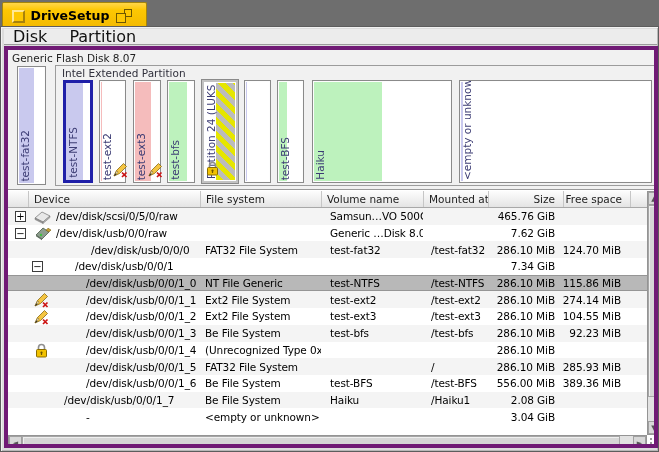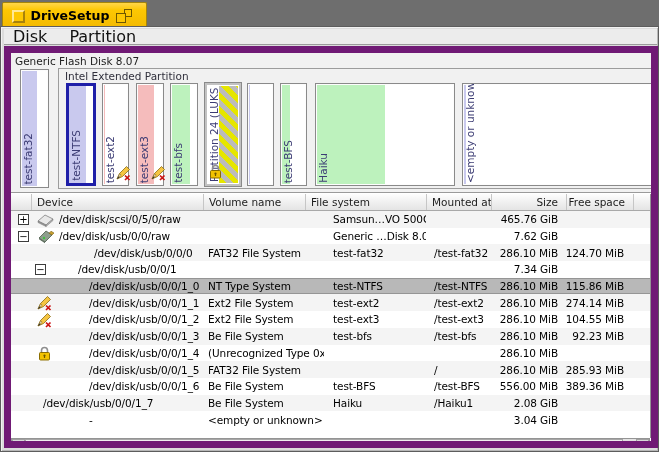--- a/index.html
+++ b/index.html
@@ -24,21 +24,21 @@
   
   .frame { position:absolute; left:0; top:26px; width:659px; height:426px;
            background:#dcdcdc; border:1px solid #5d5d5d;
            box-shadow:inset 1px 1px 0 #f2f2f2, inset -1px -1px 0 #b7b7b7; }
   .menubar { position:absolute; left:3px; top:2px; width:653px; height:16px; background:#ececec;
              border-bottom:1px solid #9a9a9a; display:flex; align-items:center; }
   .menu-item { font-size:16px; color:#111; padding:0 11px; height:100%; display:flex; align-items:center; }
   .menu-item:first-child { padding-left:9px; }
 
   .content { position:absolute; left:3px; top:19px; width:654px; height:402px;
-             border:7px solid #701a75; background:#fff; overflow:hidden; }
+             border:4px solid #701a75; background:#fff; overflow:hidden; }
   
 
   
   .disk-panel { position:absolute; left:0; top:0; width:652px; height:140px; background:#f1f1f1;
                 border-bottom:1px solid #9a9a9a; }
   .disk-label { position:absolute; left:4px; top:2px; font-size:10.5px; color:#222; }
   .bar-region { position:absolute; left:0; top:15px; width:652px; height:124px; }
   .ext-container { position:absolute; top:0; height:121px; border:1px solid #9c9c9c; background:#f1f1f1; }
   .ext-label { position:absolute; left:6px; top:1px; font-size:10.5px; color:#30303c; white-space:nowrap; }
   .pbox { position:absolute; background:#fff; border:1px solid #8a8a8a;
@@ -177,22 +177,22 @@
               <div class="pfill" style="width: 15px; background: rgb(201, 201, 238);"></div>
               <div class="vlabel">test-fat32</div>
             </div>
           </div>
       </div>
 
       <div class="table-panel">
         <div class="header-row" id="header-row">
             <div class="hcell" style="width: 20px;"></div>
             <div class="hcell" style="width: 172px;">Device</div>
+            <div class="hcell" style="width: 121px;">File system</div>
             <div class="hcell" style="width: 102px;">Volume name</div>
-            <div class="hcell" style="width: 121px;">File system</div>
             <div class="hcell" style="width: 65px; text-align: right;">Mounted at</div>
             <div class="hcell r" style="width: 75px;">Size</div>
             <div class="hcell r" style="width: 67px;">Free space</div>
             <div class="hcell" style="width: 17px;"></div>
           </div>
         <div class="rows" id="rows">
             <div class="row shaded">
               <div class="expander" style="left: 7px;">+</div>
               <div class="row-icon" style="left: 25px;"><svg width="19" height="15" viewBox="0 0 19 15">
                   <polygon points="2,9 10,13 17,7 9,3" fill="#e8e8e8" stroke="#808080" stroke-width="0.8"></polygon>
@@ -233,21 +233,21 @@
               <div class="expander" style="left: 24px;">−</div>
               <div class="cell" style="width: 192px; padding-left: 67px;">/dev/disk/usb/0/0/1</div>
               <div class="cell" style="width: 121px; padding-left: 5px;"></div>
               <div class="cell" style="width: 102px; padding-left: 9px;"></div>
               <div class="cell" style="width: 65px; padding-left: 8px;"></div>
               <div class="cell r" style="width: 75px; padding-right: 8px;">7.34 GiB</div>
               <div class="cell r" style="width: 84px; padding-right: 26px;"></div>
             </div>
             <div class="row selected">
               <div class="cell" style="width: 192px; padding-left: 78px;">/dev/disk/usb/0/0/1_0</div>
-              <div class="cell" style="width: 121px; padding-left: 5px;">NT Type System</div>
+              <div class="cell" style="width: 121px; padding-left: 5px;">NT File Generic</div>
               <div class="cell" style="width: 102px; padding-left: 9px;">test-NTFS</div>
               <div class="cell" style="width: 65px; padding-left: 8px;">/test-NTFS</div>
               <div class="cell r" style="width: 75px; padding-right: 8px;">286.10 MiB</div>
               <div class="cell r" style="width: 84px; padding-right: 26px;">115.86 MiB</div>
             </div>
             <div class="row shaded">
               <div class="row-icon" style="left: 25px;"><svg width="16" height="16" viewBox="0 0 16 16">
                   <polygon points="2,14 4.5,8.5 11.5,1.5 14.5,4.5 7.5,11.5" fill="#f5c542" stroke="#7a5a00" stroke-width="0.7"></polygon>
                   <polygon points="2,14 4.7,8.7 6.2,10.2" fill="#e8e0c8" stroke="#7a5a00" stroke-width="0.5"></polygon>
                   <polygon points="2,14 3.4,11.2 4.6,12.4" fill="#333"></polygon>
@@ -306,21 +306,21 @@
             </div>
             <div class="row">
               <div class="cell" style="width: 192px; padding-left: 78px;">/dev/disk/usb/0/0/1_6</div>
               <div class="cell" style="width: 121px; padding-left: 5px;">Be File System</div>
               <div class="cell" style="width: 102px; padding-left: 9px;">test-BFS</div>
               <div class="cell" style="width: 65px; padding-left: 8px;">/test-BFS</div>
               <div class="cell r" style="width: 75px; padding-right: 8px;">556.00 MiB</div>
               <div class="cell r" style="width: 84px; padding-right: 26px;">389.36 MiB</div>
             </div>
             <div class="row shaded">
-              <div class="cell" style="width: 192px; padding-left: 32px;">/dev/disk/usb/0/0/1_7</div>
+              <div class="cell" style="width: 192px; padding-left: 56px;">/dev/disk/usb/0/0/1_7</div>
               <div class="cell" style="width: 121px; padding-left: 5px;">Be File System</div>
               <div class="cell" style="width: 102px; padding-left: 9px;">Haiku</div>
               <div class="cell" style="width: 65px; padding-left: 8px;">/Haiku1</div>
               <div class="cell r" style="width: 75px; padding-right: 8px; text-align: right;">2.08 GiB</div>
             </div>
             <div class="row">
               <div class="cell" style="width: 192px; padding-left: 78px;">-</div>
               <div class="cell" style="width: 121px; padding-left: 5px;">&lt;empty or unknown&gt;</div>
               <div class="cell" style="width: 102px; padding-left: 9px;"></div>
               <div class="cell" style="width: 65px; padding-left: 8px;"></div>

